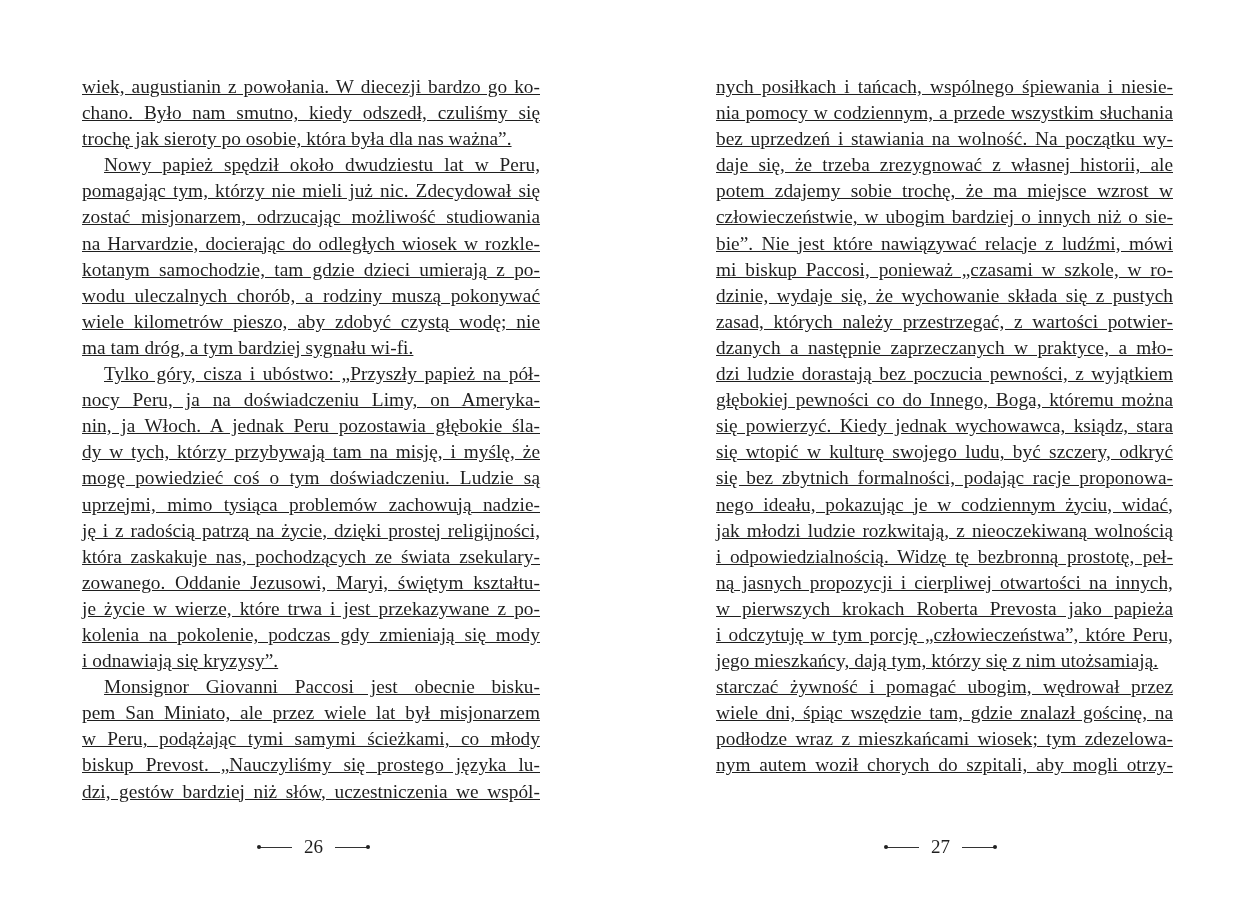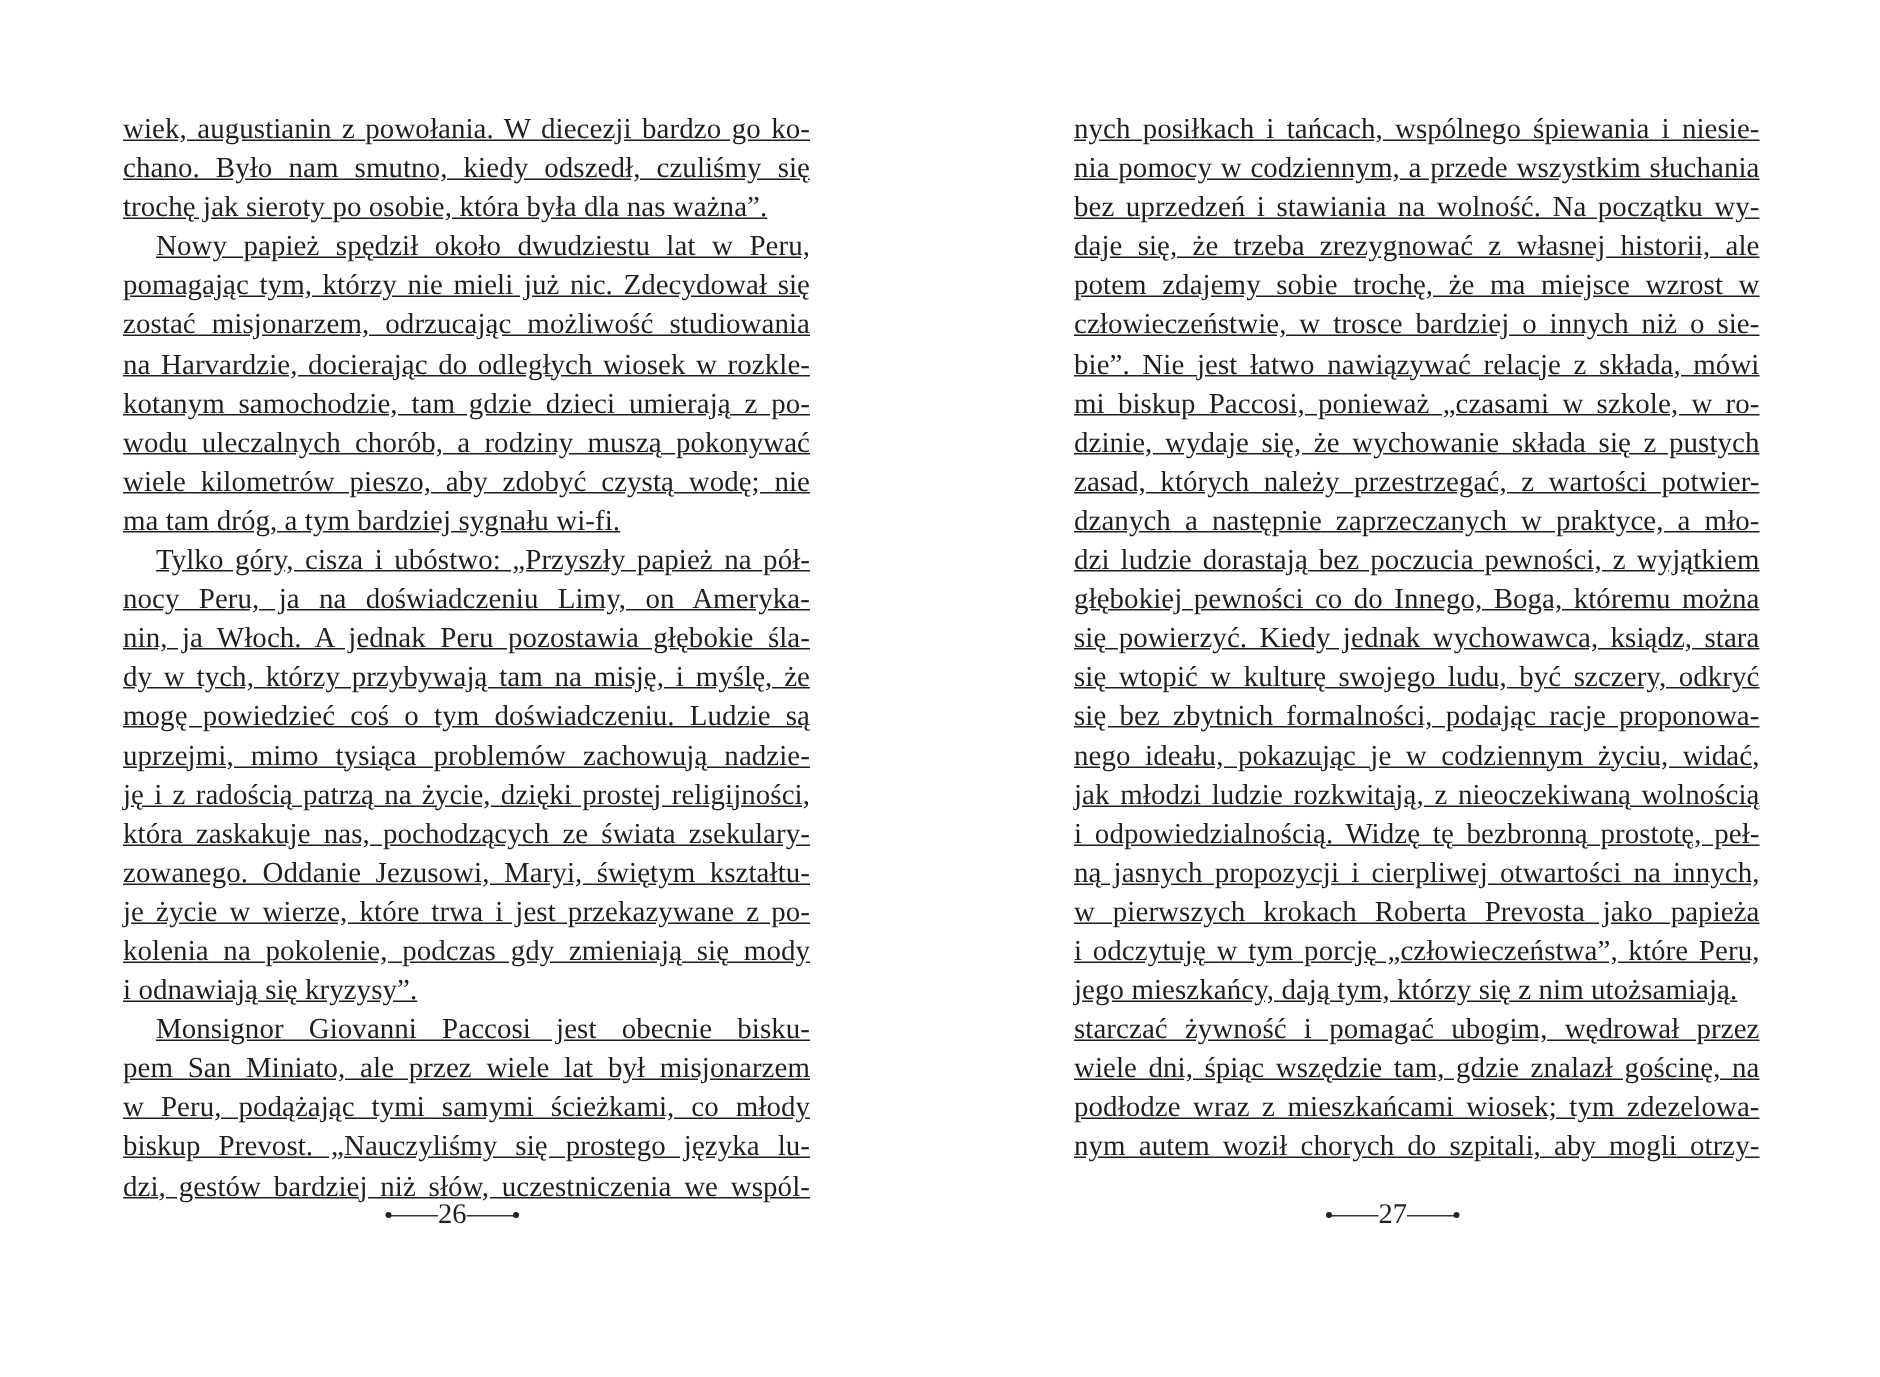--- a/index.html
+++ b/index.html
@@ -35,24 +35,25 @@
     }
     .line.last {
       text-align-last: left;
     }
     .line.indent {
       padding-left: 22px;
     }
     .line em { font-style: italic; }
     .folio {
       position: absolute;
-      top: 796px;
+      top: 833px;
       height: 28px;
       display: flex;
       align-items: center;
+      gap: 12px;
       font-size: 19px;
       color: #1f1f1f;
     }
     .folio.left { left: 258px; }
     .folio.right { left: 885px; }
     .rule {
       position: relative;
       width: 34px;
       height: 1px;
       background: #333;
@@ -101,22 +102,22 @@
     <span class="line">w Peru, podążając tymi samymi ścieżkami, co młody</span>
     <span class="line">biskup Prevost. „Nauczyliśmy się prostego języka lu-</span>
     <span class="line">dzi, gestów bardziej niż słów, uczestniczenia we wspól-</span>
   </div>
 <div class="page right" id="right-page">
     <span class="line">nych posiłkach i tańcach, wspólnego śpiewania i niesie-</span>
     <span class="line">nia pomocy w codziennym, a przede wszystkim słuchania</span>
     <span class="line">bez uprzedzeń i stawiania na wolność. Na początku wy-</span>
     <span class="line">daje się, że trzeba zrezygnować z własnej historii, ale</span>
     <span class="line">potem zdajemy sobie trochę, że ma miejsce wzrost w</span>
-    <span class="line">człowieczeństwie, w trosce bardziej o innych niż o sie-</span>
-    <span class="line">bie”. Nie jest łatwo nawiązywać relacje z składa, mówi</span>
+    <span class="line">człowieczeństwie, w ubogim bardziej o innych niż o sie-</span>
+    <span class="line">bie”. Nie jest które nawiązywać relacje z ludźmi, mówi</span>
     <span class="line">mi biskup Paccosi, ponieważ „czasami w szkole, w ro-</span>
     <span class="line">dzinie, wydaje się, że wychowanie składa się z pustych</span>
     <span class="line">zasad, których należy przestrzegać, z wartości potwier-</span>
     <span class="line">dzanych a następnie zaprzeczanych w praktyce, a mło-</span>
     <span class="line">dzi ludzie dorastają bez poczucia pewności, z wyjątkiem</span>
     <span class="line">głębokiej pewności co do Innego, Boga, któremu można</span>
     <span class="line">się powierzyć. Kiedy jednak wychowawca, ksiądz, stara</span>
     <span class="line">się wtopić w kulturę swojego ludu, być szczery, odkryć</span>
     <span class="line">się bez zbytnich formalności, podając racje proponowa-</span>
     <span class="line">nego ideału, pokazując je w codziennym życiu, widać,</span>

